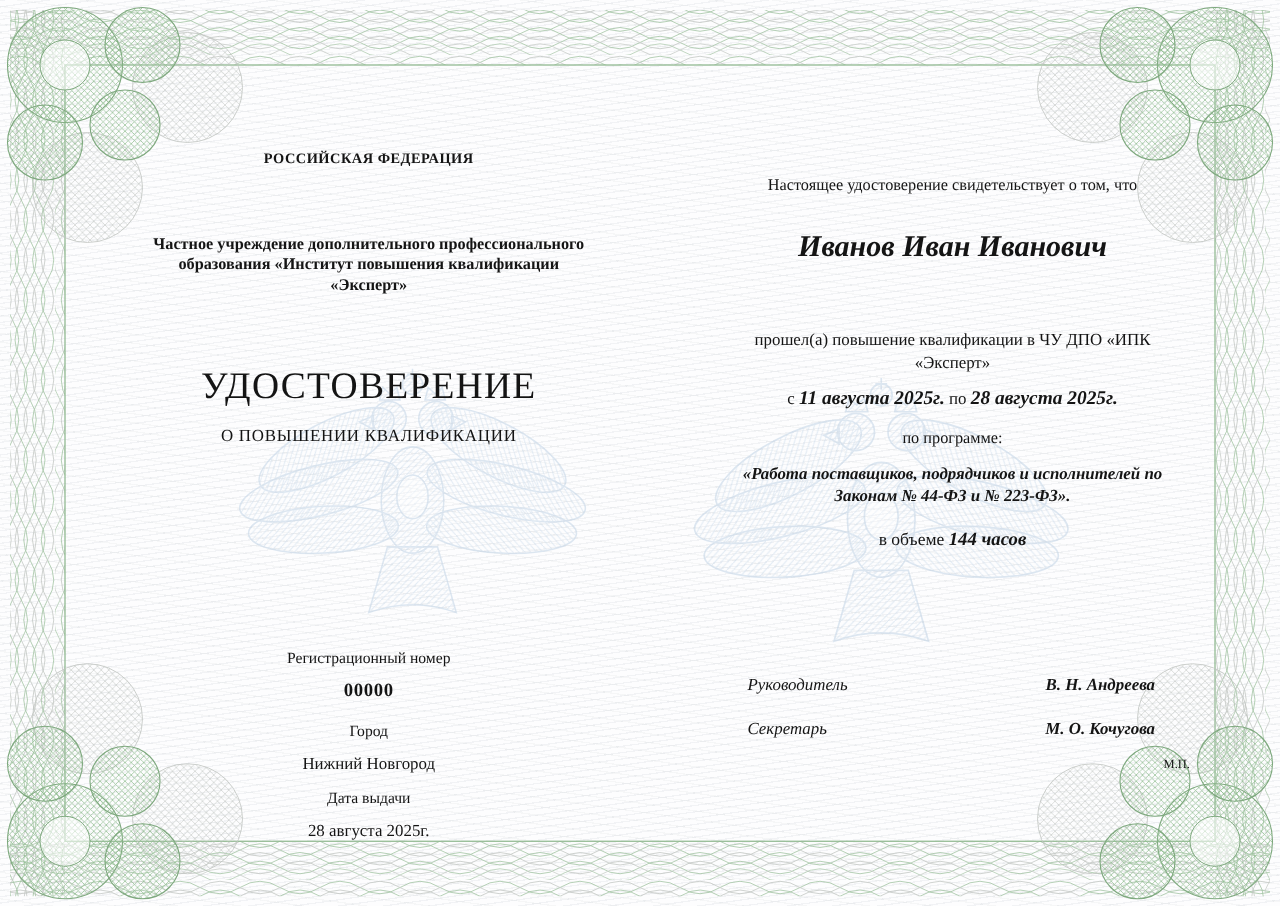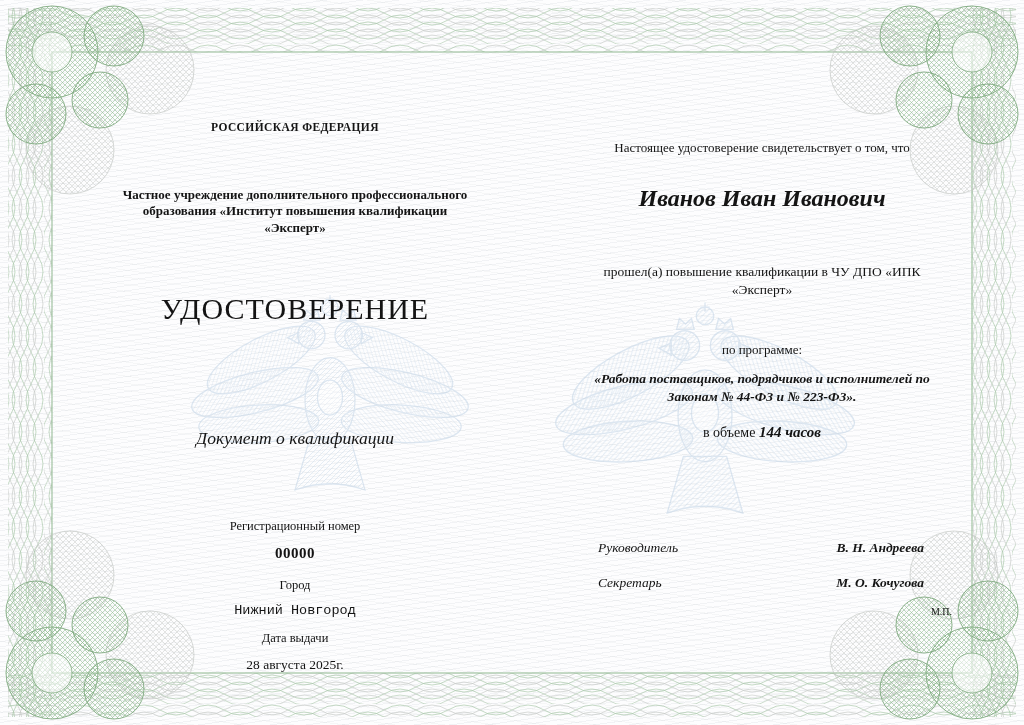--- a/index.html
+++ b/index.html
@@ -20,21 +20,21 @@
   .col-right{left:572px;width:380px;}
   .t{position:absolute;left:0;right:0;text-align:center;line-height:1.3;}
   .country{top:83px;font-size:11.5px;font-weight:bold;letter-spacing:.4px;}
   .institution{top:150px;font-size:13px;font-weight:bold;line-height:1.25;padding:0 52px;}
   .doc-title{top:252px;font-size:30px;letter-spacing:1px;}
   .doc-subtitle{top:303px;font-size:13.5px;letter-spacing:.6px;}
   .doc-type{top:390px;font-size:17.5px;font-style:italic;}
   .reg-label{top:481px;font-size:12.5px;}
   .reg-number{top:507px;font-size:15px;font-weight:bold;letter-spacing:.5px;}
   .city-label{top:540px;font-size:12.5px;}
-  .city{top:565px;font-size:13.5px;font-family:Liberation Mono, monospace;}
+  .city{top:565px;font-size:13.5px;}
   .date-label{top:593px;font-size:12.5px;}
   .issue-date{top:619px;font-size:13.5px;}
   .statement{top:103px;font-size:13px;}
   .holder-name{top:146px;font-size:24px;font-weight:bold;font-style:italic;}
   .completion{top:226px;font-size:13.5px;padding:0 26px;}
   .period{top:272px;font-size:13.5px;}
   .period b{font-size:15.5px;font-style:italic;}
   .program-label{top:305px;font-size:13px;}
   .program-name{top:333px;font-size:13.5px;font-weight:bold;font-style:italic;line-height:1.35;}
   .volume{top:386px;font-size:14px;}
@@ -143,34 +143,40 @@
     </g>
     <g opacity="0.55">
       <use href="#eagle" transform="translate(705,405) scale(1.35)"></use>
     </g>
   </svg>
 
   <div class="col col-left">
     <div class="t country">РОССИЙСКАЯ ФЕДЕРАЦИЯ</div>
     <div class="t institution">Частное учреждение дополнительного профессионального образования «Институт повышения квалификации «Эксперт»</div>
     <div class="t doc-title">УДОСТОВЕРЕНИЕ</div>
-    <div class="t doc-type">Документ о квалификации</div>
+    <div class="t doc-subtitle">О ПОВЫШЕНИИ КВАЛИФИКАЦИИ</div>
     <div class="t reg-label">Регистрационный номер</div>
     <div class="t reg-number">00000</div>
     <div class="t city-label">Город</div>
     <div class="t city">Нижний Новгород</div>
     <div class="t date-label">Дата выдачи</div>
     <div class="t issue-date">28 августа 2025г.</div>
   </div>
 
   <div class="col col-right">
     <div class="t statement">Настоящее удостоверение свидетельствует о том, что</div>
     <div class="t holder-name">Иванов Иван Иванович</div>
     <div class="t completion">прошел(а) повышение квалификации в ЧУ ДПО «ИПК «Эксперт»</div>
 
+    <div class="t period">
+      <span>с</span>
+      <b>11 августа 2025г.</b>
+      <span>по</span>
+      <b>28 августа 2025г.</b>
+    </div>
 
     <div class="t program-label">по программе:</div>
     <div class="t program-name">«Работа поставщиков, подрядчиков и исполнителей по Законам № 44-ФЗ и № 223-ФЗ».</div>
 
     <div class="t volume">
       <span>в объеме</span>
       <b>144 часов</b>
     </div>
 
     <div class="sig-row r1">

